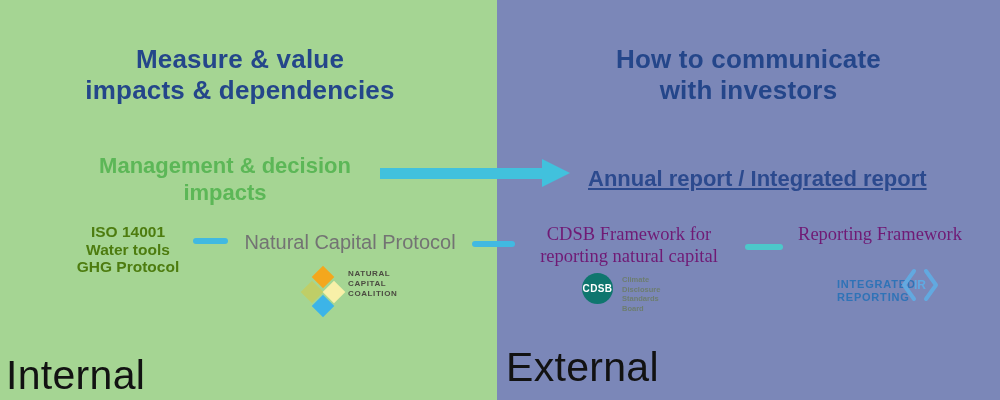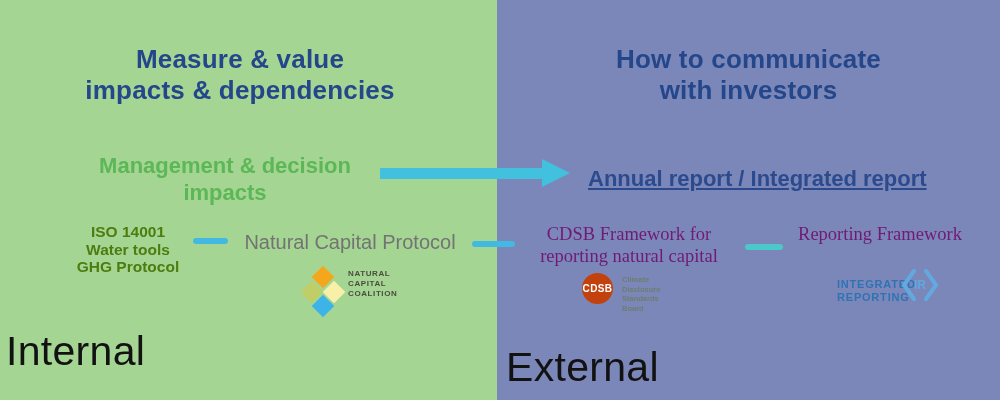--- a/index.html
+++ b/index.html
@@ -60,21 +60,21 @@
   .d-pale{left:326px;top:284px;background:#f8f0a8;}
   .d-blue{left:315px;top:298px;background:#3cb4e8;}
   .ncc-text{
     left:348px;top:269px;font-size:8px;line-height:10px;font-weight:700;
     color:#4b4b41;letter-spacing:0.6px;
   }
 
   
   .cdsb-circle{
     left:582px;top:273px;width:31px;height:31px;border-radius:50%;
-    background:#c2410c;color:#ffffff;font-size:10px;font-weight:700;
+    background:#0f766e;color:#ffffff;font-size:10px;font-weight:700;
     display:flex;align-items:center;justify-content:center;letter-spacing:0.4px;
   }
   .cdsb-org{
     left:622px;top:275px;font-size:7.5px;line-height:9.5px;font-weight:600;
     color:#6d7d70;
   }
 
   
   .ir-words{
     left:837px;top:278px;font-size:11px;line-height:12.5px;font-weight:700;
@@ -159,14 +159,14 @@
 <div class="abs ir-mark">
   <svg width="16" height="34" viewBox="0 0 16 34">
     <polyline points="13,3 3,17 13,31" fill="none" stroke="#62a9e0" stroke-width="4" stroke-linecap="round" stroke-linejoin="round"></polyline>
   </svg>
   <span>IR</span>
   <svg width="16" height="34" viewBox="0 0 16 34">
     <polyline points="3,3 13,17 3,31" fill="none" stroke="#62a9e0" stroke-width="4" stroke-linecap="round" stroke-linejoin="round"></polyline>
   </svg>
 </div>
 
-<div class="abs zone-label" style="left:6px;top:328px;text-align:center;">Internal</div>
+<div class="abs zone-label" style="left:6px;top:352px;text-align:center;">Internal</div>
 <div class="abs zone-label" style="left:506px;top:344px;">External</div>
 
 </body></html>

